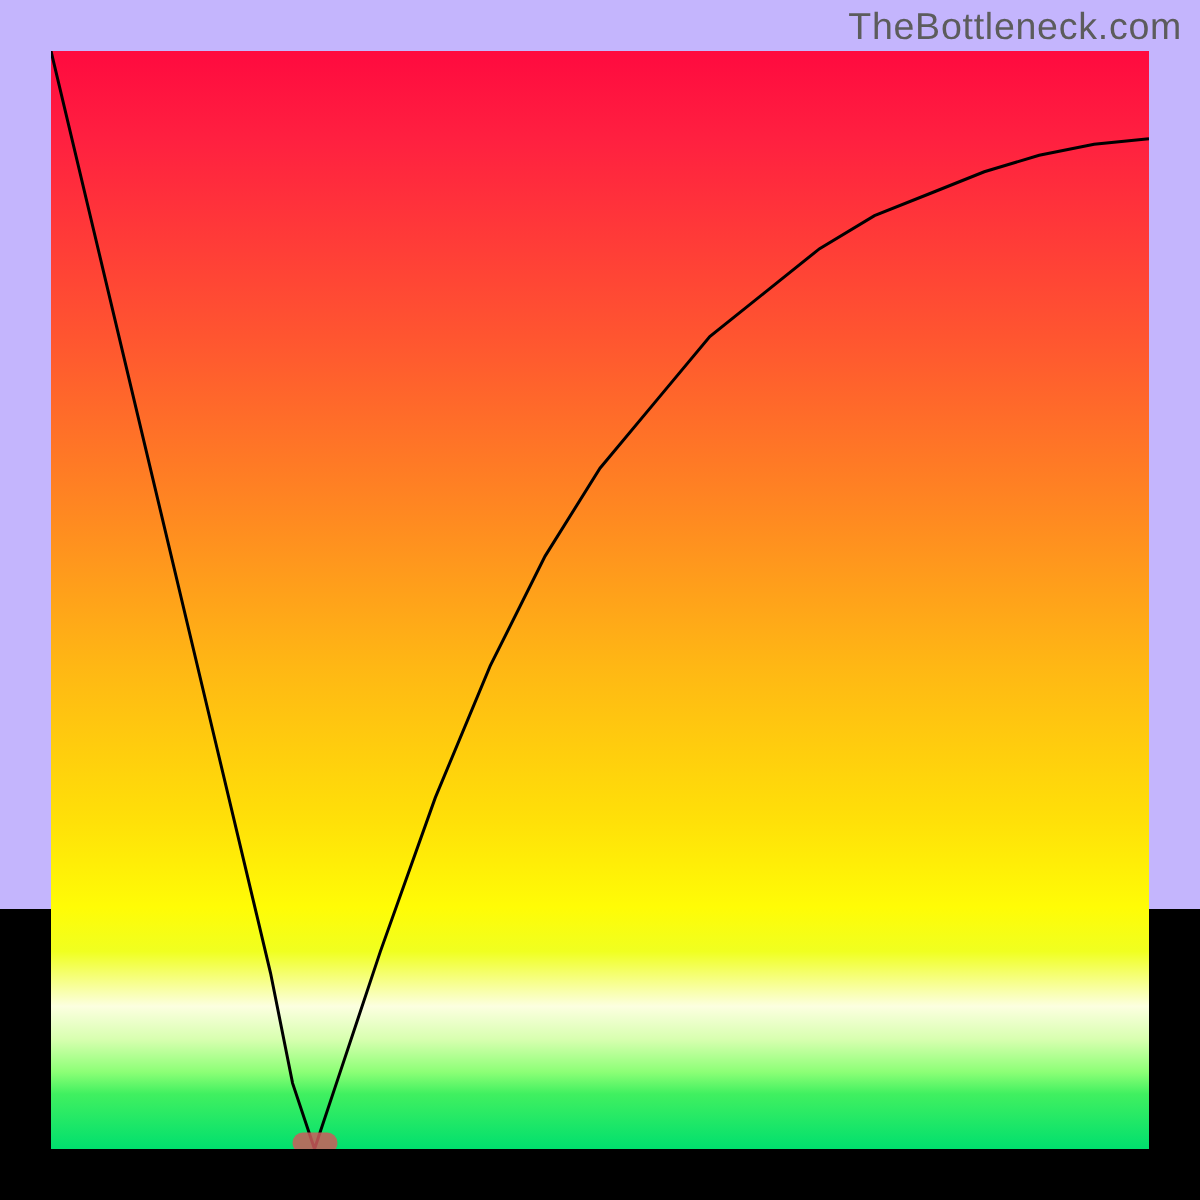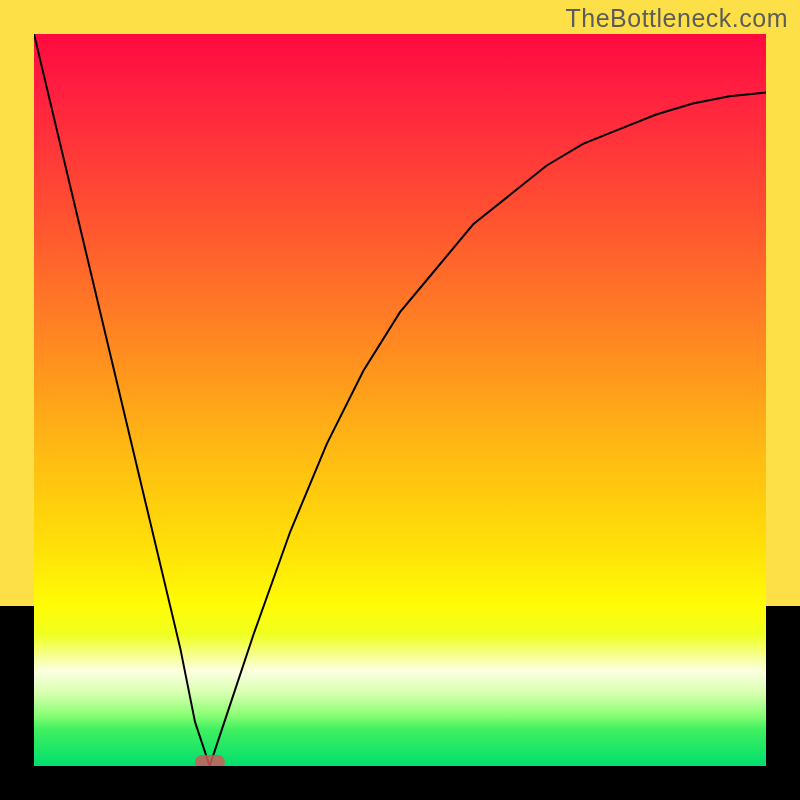--- a/index.html
+++ b/index.html
@@ -7,21 +7,21 @@
     padding: 0;
     width: 800px;
     height: 800px;
     background: #000;
     font-family: Arial, Helvetica, sans-serif;
   }
   .frame {
     position: relative;
     width: 800px;
     height: 606px;
-    background: #fde047;
+    background: #c4b5fd;
   }
   .watermark {
     position: absolute;
     top: 4px;
     right: 12px;
     color: #5c5c5c;
     font-size: 25px;
     font-weight: 500;
     letter-spacing: 0.5px;
   }

